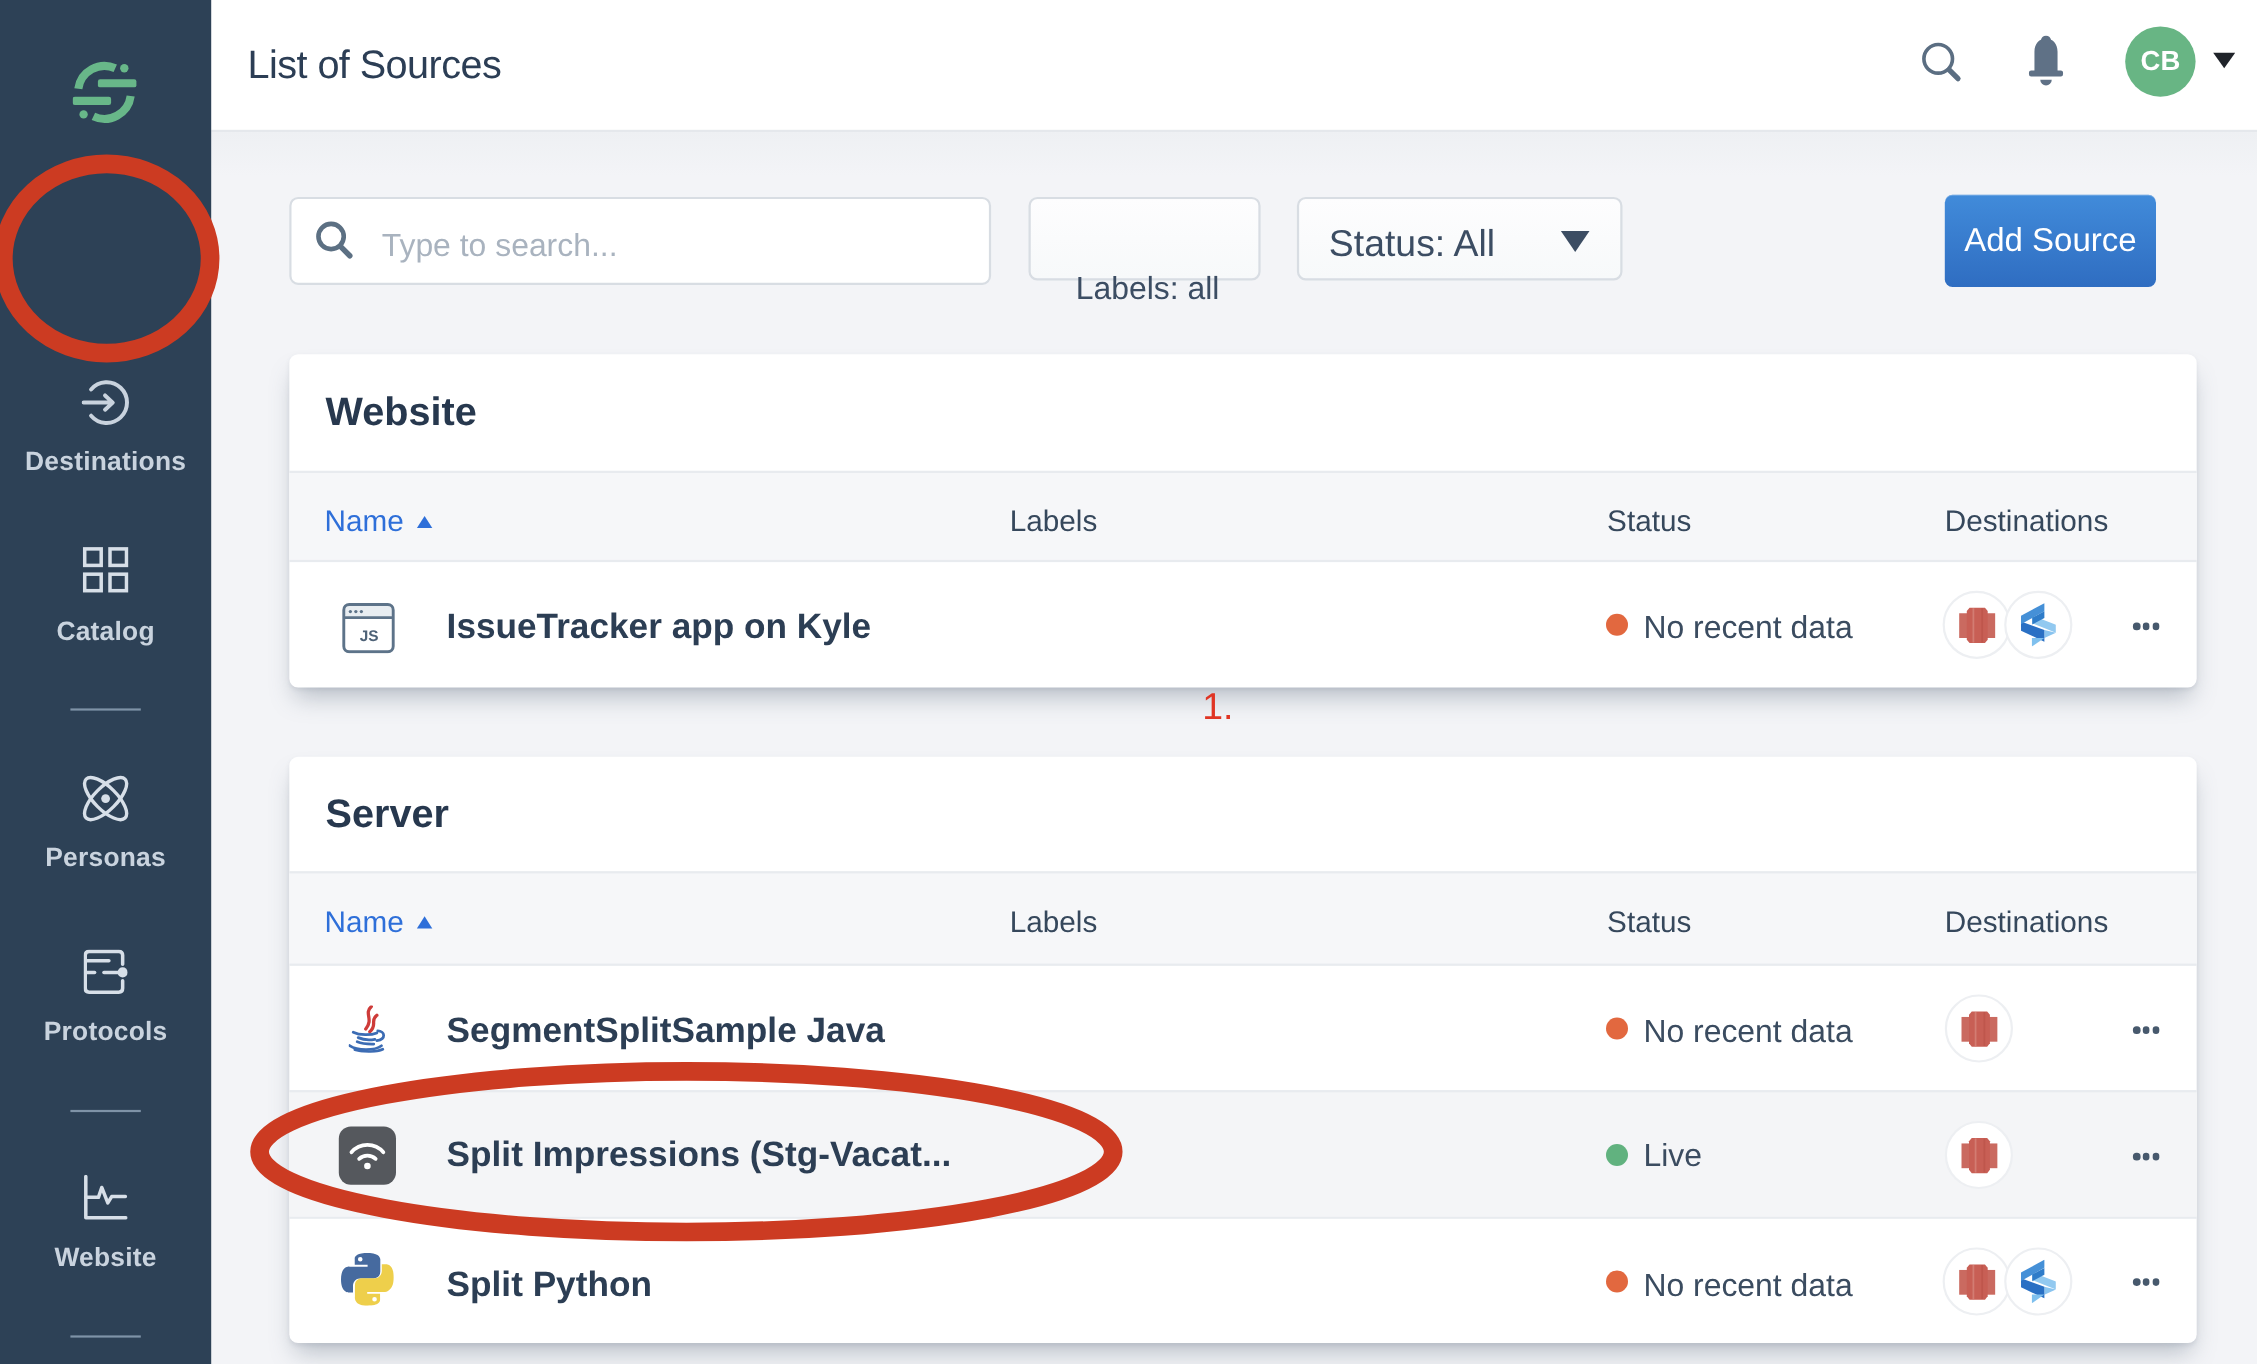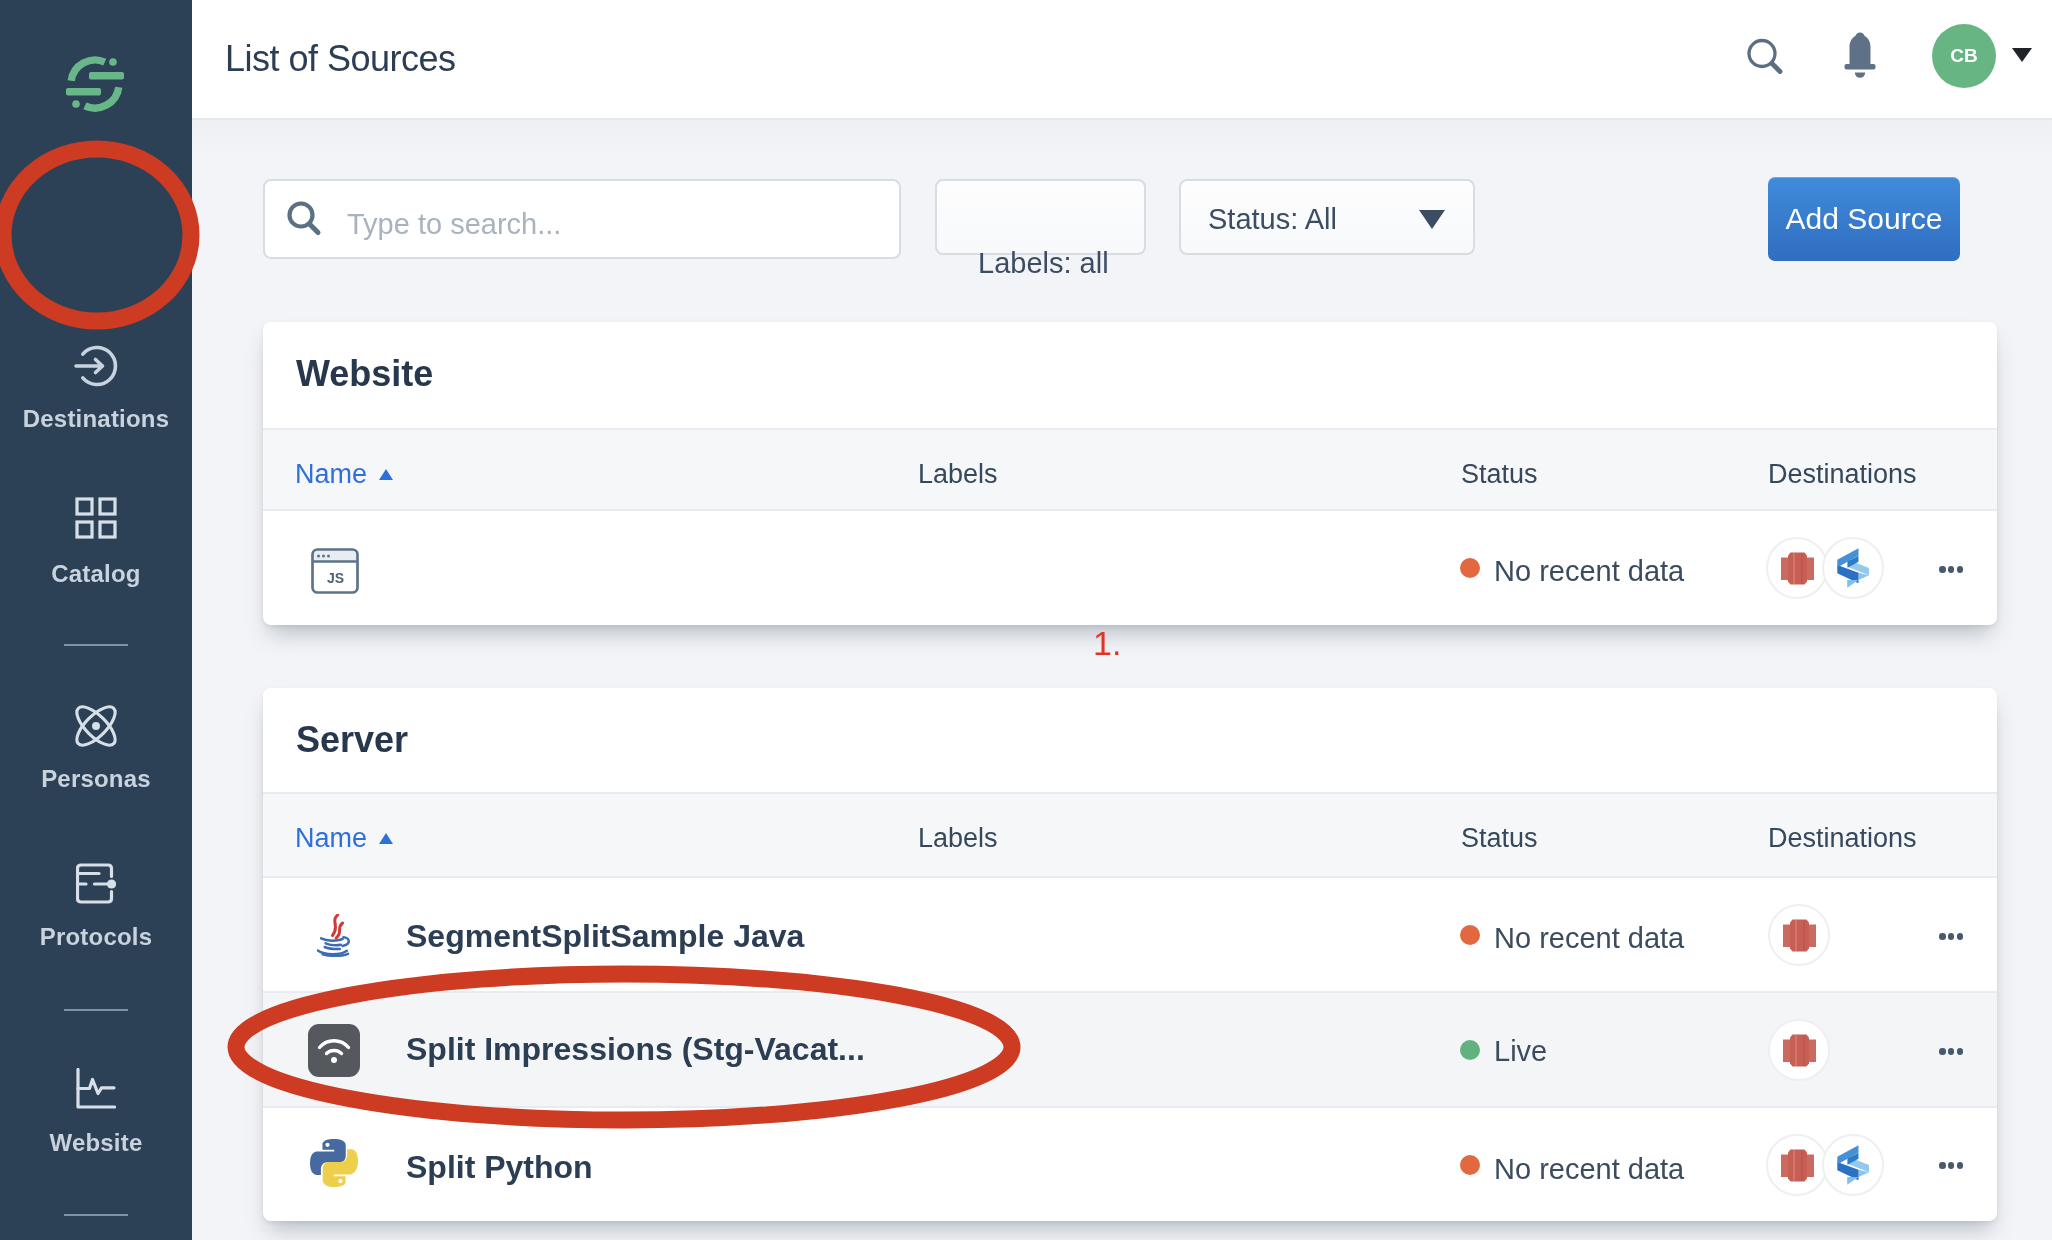--- a/index.html
+++ b/index.html
@@ -104,38 +104,38 @@
   <div id="title">List of Sources</div>
   <svg width="42" height="44" viewBox="0 0 42 44" style="position:absolute;left:1553px;top:37px;">
     <circle cx="17" cy="16.5" r="13" fill="none" stroke="#5b6e82" stroke-width="3.3"></circle>
     <path d="M 27 26.5 L 35 34.5" stroke="#5b6e82" stroke-width="4.8" stroke-linecap="round"></path>
   </svg>
   <svg width="34" height="48" viewBox="0 0 34 48" style="position:absolute;left:1651px;top:31px;">
     <circle cx="17" cy="6" r="4.6" fill="#5f7186"></circle>
     <path d="M 6.5 33 L 6.5 16 C 6.5 8.6 11 4 17 4 C 23 4 27.5 8.6 27.5 16 L 27.5 33 L 30.5 33 Q 32.5 33 32.5 35 L 32.5 36.5 Q 32.5 38.5 30.5 38.5 L 3.5 38.5 Q 1.5 38.5 1.5 36.5 L 1.5 35 Q 1.5 33 3.5 33 Z" fill="#5f7186"></path>
     <path d="M 11.8 41.5 A 5.2 5.2 0 0 0 22.2 41.5 Z" fill="#5f7186"></path>
   </svg>
-  <div style="position:absolute;left:1740px;top:24px;width:64px;height:64px;border-radius:50%;background:#68b584;color:#fff;font-size:19px;font-weight:bold;display:flex;align-items:center;justify-content:center;">CB</div>
+  <div style="position:absolute;left:1740px;top:24px;width:64px;height:64px;border-radius:50%;background:#68b584;color:#fff;font-size:25px;font-weight:bold;display:flex;align-items:center;justify-content:center;">CB</div>
   <div style="position:absolute;left:1820px;top:48px;width:0;height:0;border-left:10px solid transparent;border-right:10px solid transparent;border-top:14px solid #20242a;"></div>
 </div>
 
 <div id="content">
 
   <div class="inputbox" style="left:71px;top:59px;width:638px;height:80px;">
     <svg width="40" height="40" viewBox="0 0 40 40" style="position:absolute;left:20px;top:19px;">
       <circle cx="16" cy="15" r="11.5" fill="none" stroke="#5c7083" stroke-width="4.2"></circle>
       <path d="M 24.5 24 L 33 32.5" stroke="#5c7083" stroke-width="5" stroke-linecap="round"></path>
     </svg>
     <div style="position:absolute;left:82px;top:27px;font-size:29px;color:#a9b3bf;">Type to search...</div>
   </div>
   <div class="inputbox" style="left:743px;top:59px;width:211px;height:76px;background:linear-gradient(#fdfdfe,#f7f9fa);">
     <div style="position:absolute;left:41px;top:22px;font-size:29px;color:#3c4d63;font-weight:500;margin-top:44px;">Labels: all</div>
   </div>
   <div class="inputbox" style="left:987px;top:59px;width:296px;height:76px;background:linear-gradient(#fdfdfe,#f7f9fa);">
-    <div style="position:absolute;left:27px;top:22px;font-size:29px;color:#3c4d63;font-weight:500;">Status: All</div>
+    <div style="position:absolute;left:27px;top:22px;font-size:34px;color:#3c4d63;font-weight:500;">Status: All</div>
     <div style="position:absolute;left:238px;top:29px;width:0;height:0;border-left:13px solid transparent;border-right:13px solid transparent;border-top:19px solid #3c4d63;"></div>
   </div>
   <div style="position:absolute;left:1576px;top:57px;width:192px;height:84px;border-radius:7px;background:linear-gradient(#418bda,#2f6dc1);box-shadow:inset 0 1px 0 rgba(255,255,255,0.25);">
     <div style="position:absolute;left:0;top:0;width:100%;height:100%;display:flex;align-items:center;justify-content:center;font-size:30px;color:#fff;font-weight:500;">Add Source</div>
   </div>
 
   <div class="card" style="top:202px;height:303px;">
     <div class="cardtitle" style="top:31px;">Website</div>
     <div class="thead" style="top:106px;height:83px;">
       <div class="th th-name">Name<span class="sortcaret"></span></div>
@@ -146,20 +146,21 @@
     <div class="row" style="top:189px;height:114px;">
       <svg width="48" height="46" viewBox="0 0 48 46" style="position:absolute;left:48px;top:37px;">
         <rect x="2.5" y="3" width="43" height="10" rx="3" fill="#e8edf1"></rect>
         <rect x="1.5" y="1.5" width="45" height="43" rx="5" fill="none" stroke="#5d7389" stroke-width="2.7"></rect>
         <line x1="2" y1="13.5" x2="46" y2="13.5" stroke="#5d7389" stroke-width="2.4"></line>
         <circle cx="7.5" cy="8" r="1.5" fill="#5d7389"></circle>
         <circle cx="12.5" cy="8" r="1.5" fill="#5d7389"></circle>
         <circle cx="17.5" cy="8" r="1.5" fill="#5d7389"></circle>
         <text x="24.5" y="34.5" font-size="14" font-weight="bold" fill="#4e6277" text-anchor="middle" font-family="Liberation Sans, sans-serif">JS</text>
       </svg>
+      <div class="rowname" style="top:40px;">IssueTracker app on Kyle</div>
       <div class="statusdot" style="left:1197px;top:47px;background:#e2683f;"></div>
       <div class="statustext" style="top:44px;">No recent data</div>
       <div class="destcircle" style="left:1503px;top:26px;">
           <svg width="33" height="35" viewBox="0 0 33 35">
             <rect x="0" y="6.5" width="8" height="22.5" fill="#ca6a60"></rect>
             <rect x="25" y="6.5" width="8" height="22.5" fill="#ca6a60"></rect>
             <path d="M 9.5 1.5 L 23.5 1.5 L 26 4.5 L 26 30.5 L 23.5 33.5 L 9.5 33.5 L 7 30.5 L 7 4.5 Z" fill="#c85f55"></path>
             <line x1="13" y1="2" x2="13" y2="33" stroke="#d37c72" stroke-width="1.6"></line>
             <line x1="21" y1="2" x2="21" y2="33" stroke="#bf564c" stroke-width="1.6"></line>
           </svg>

